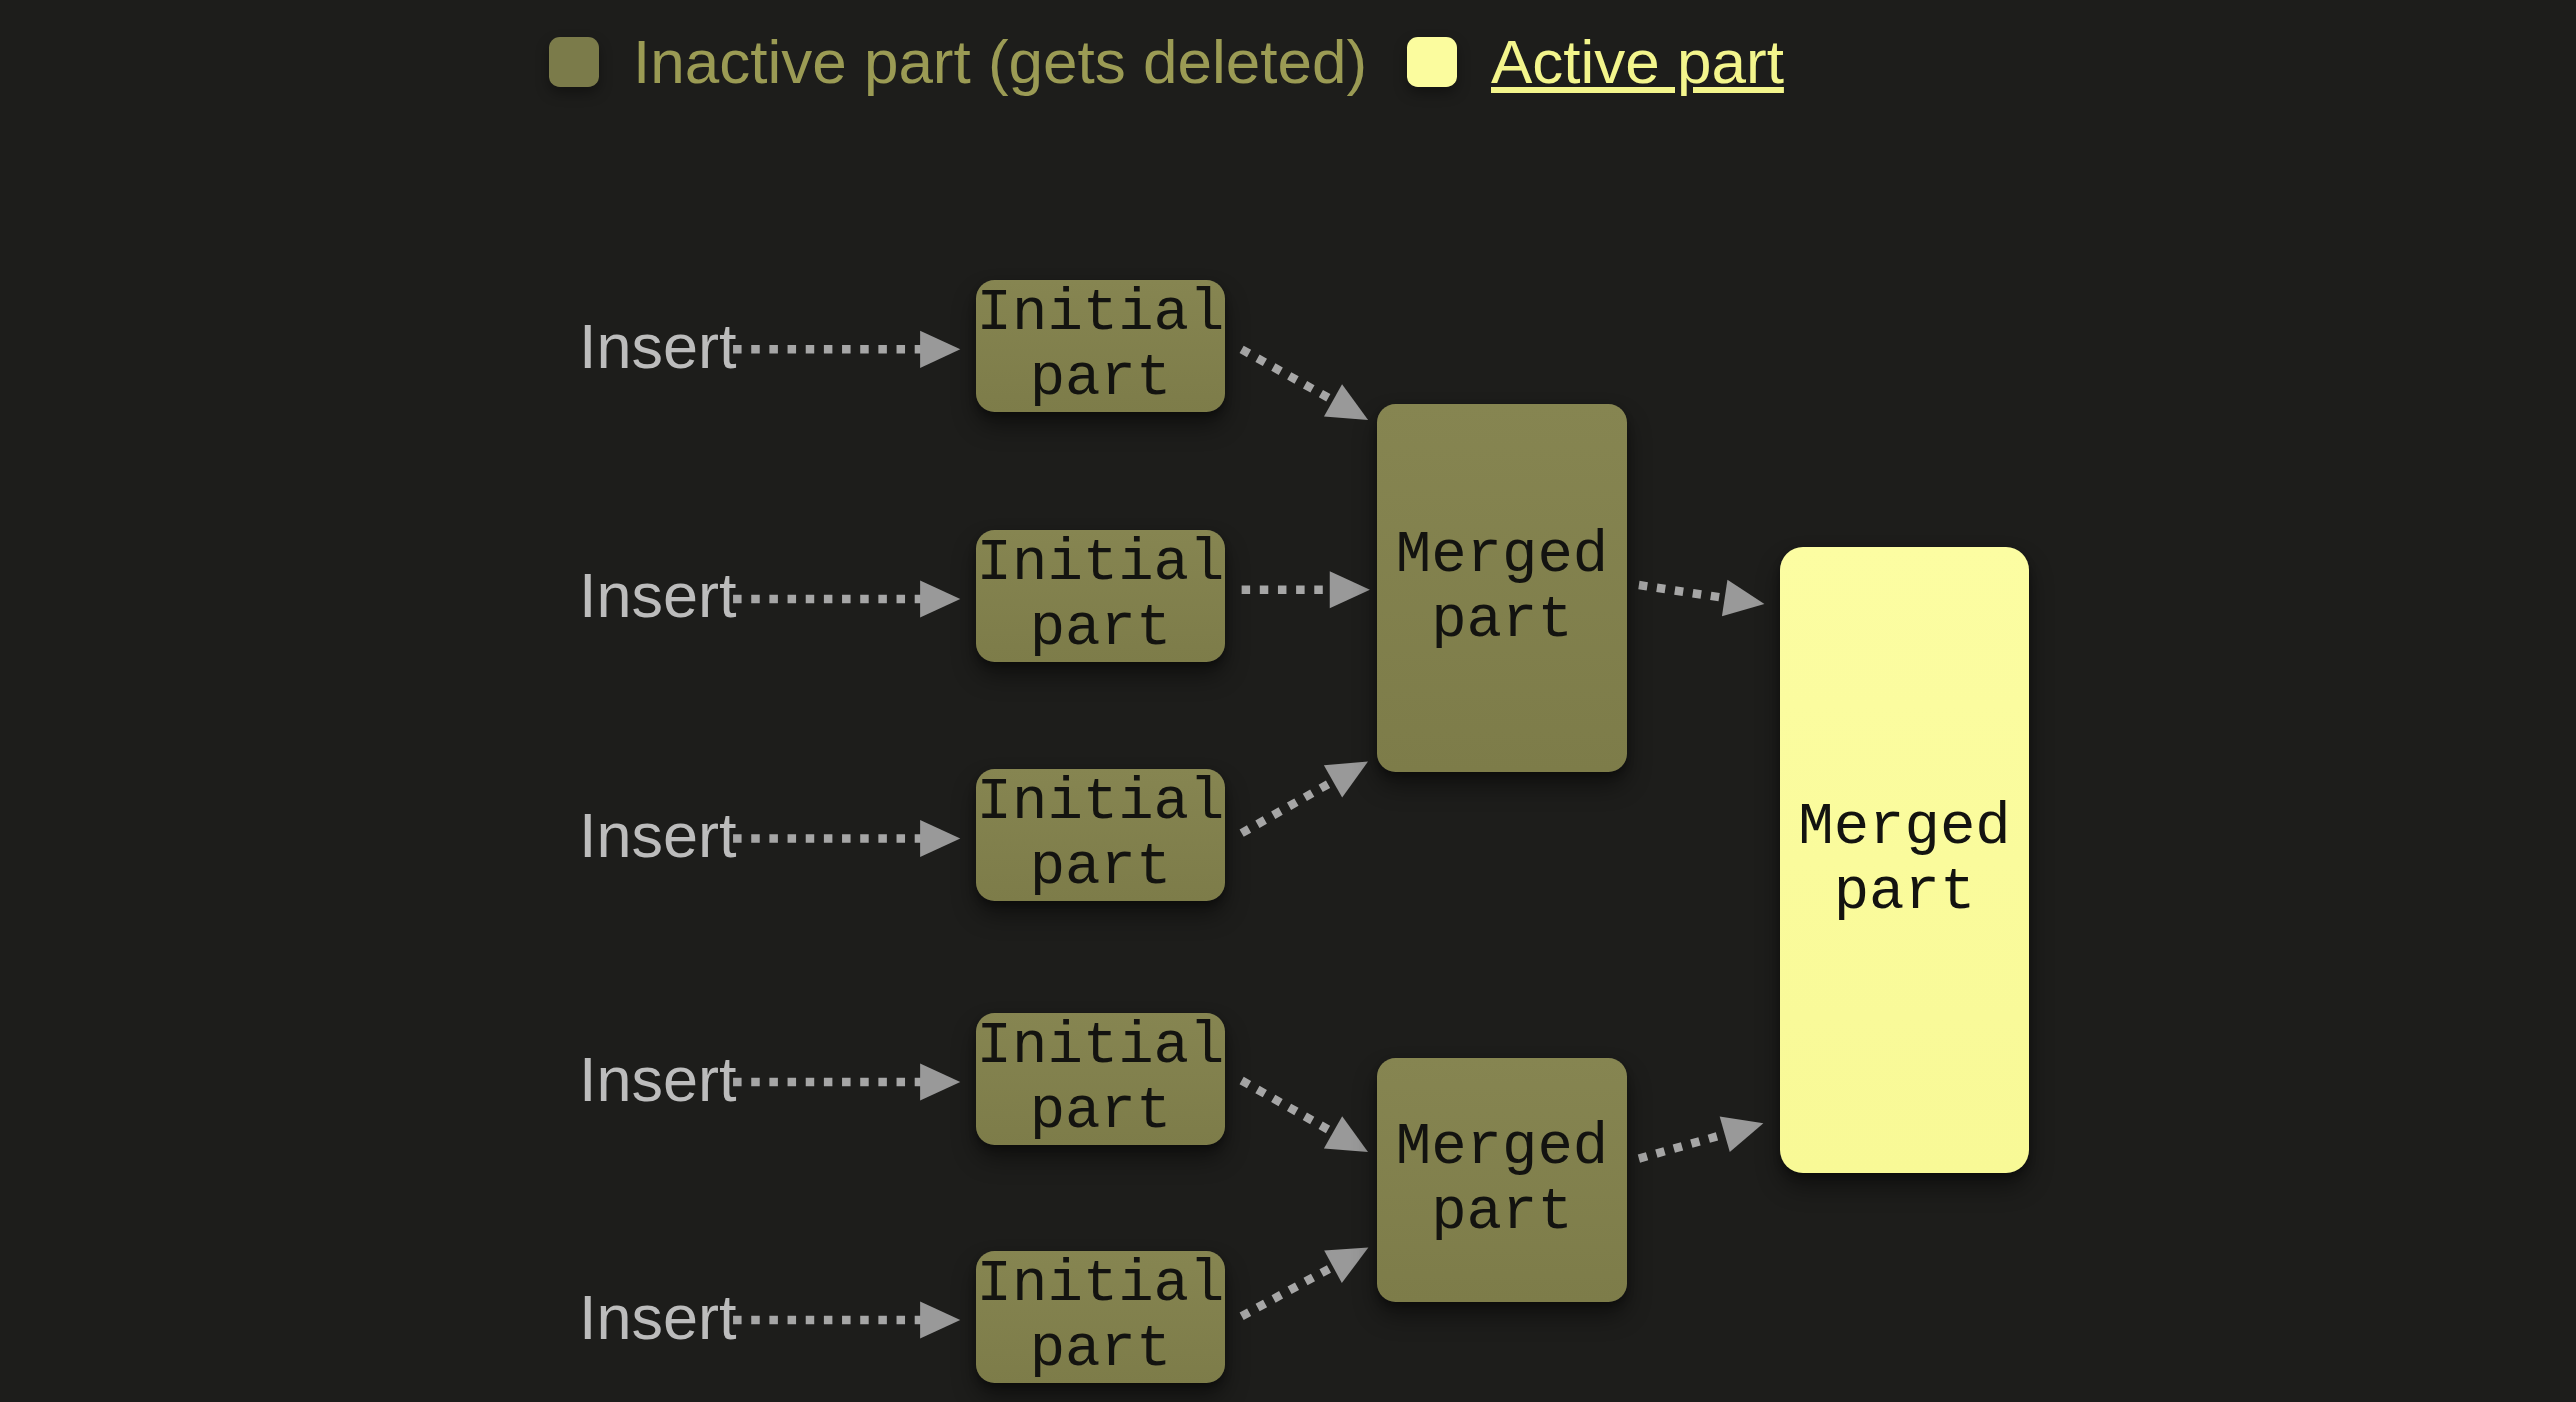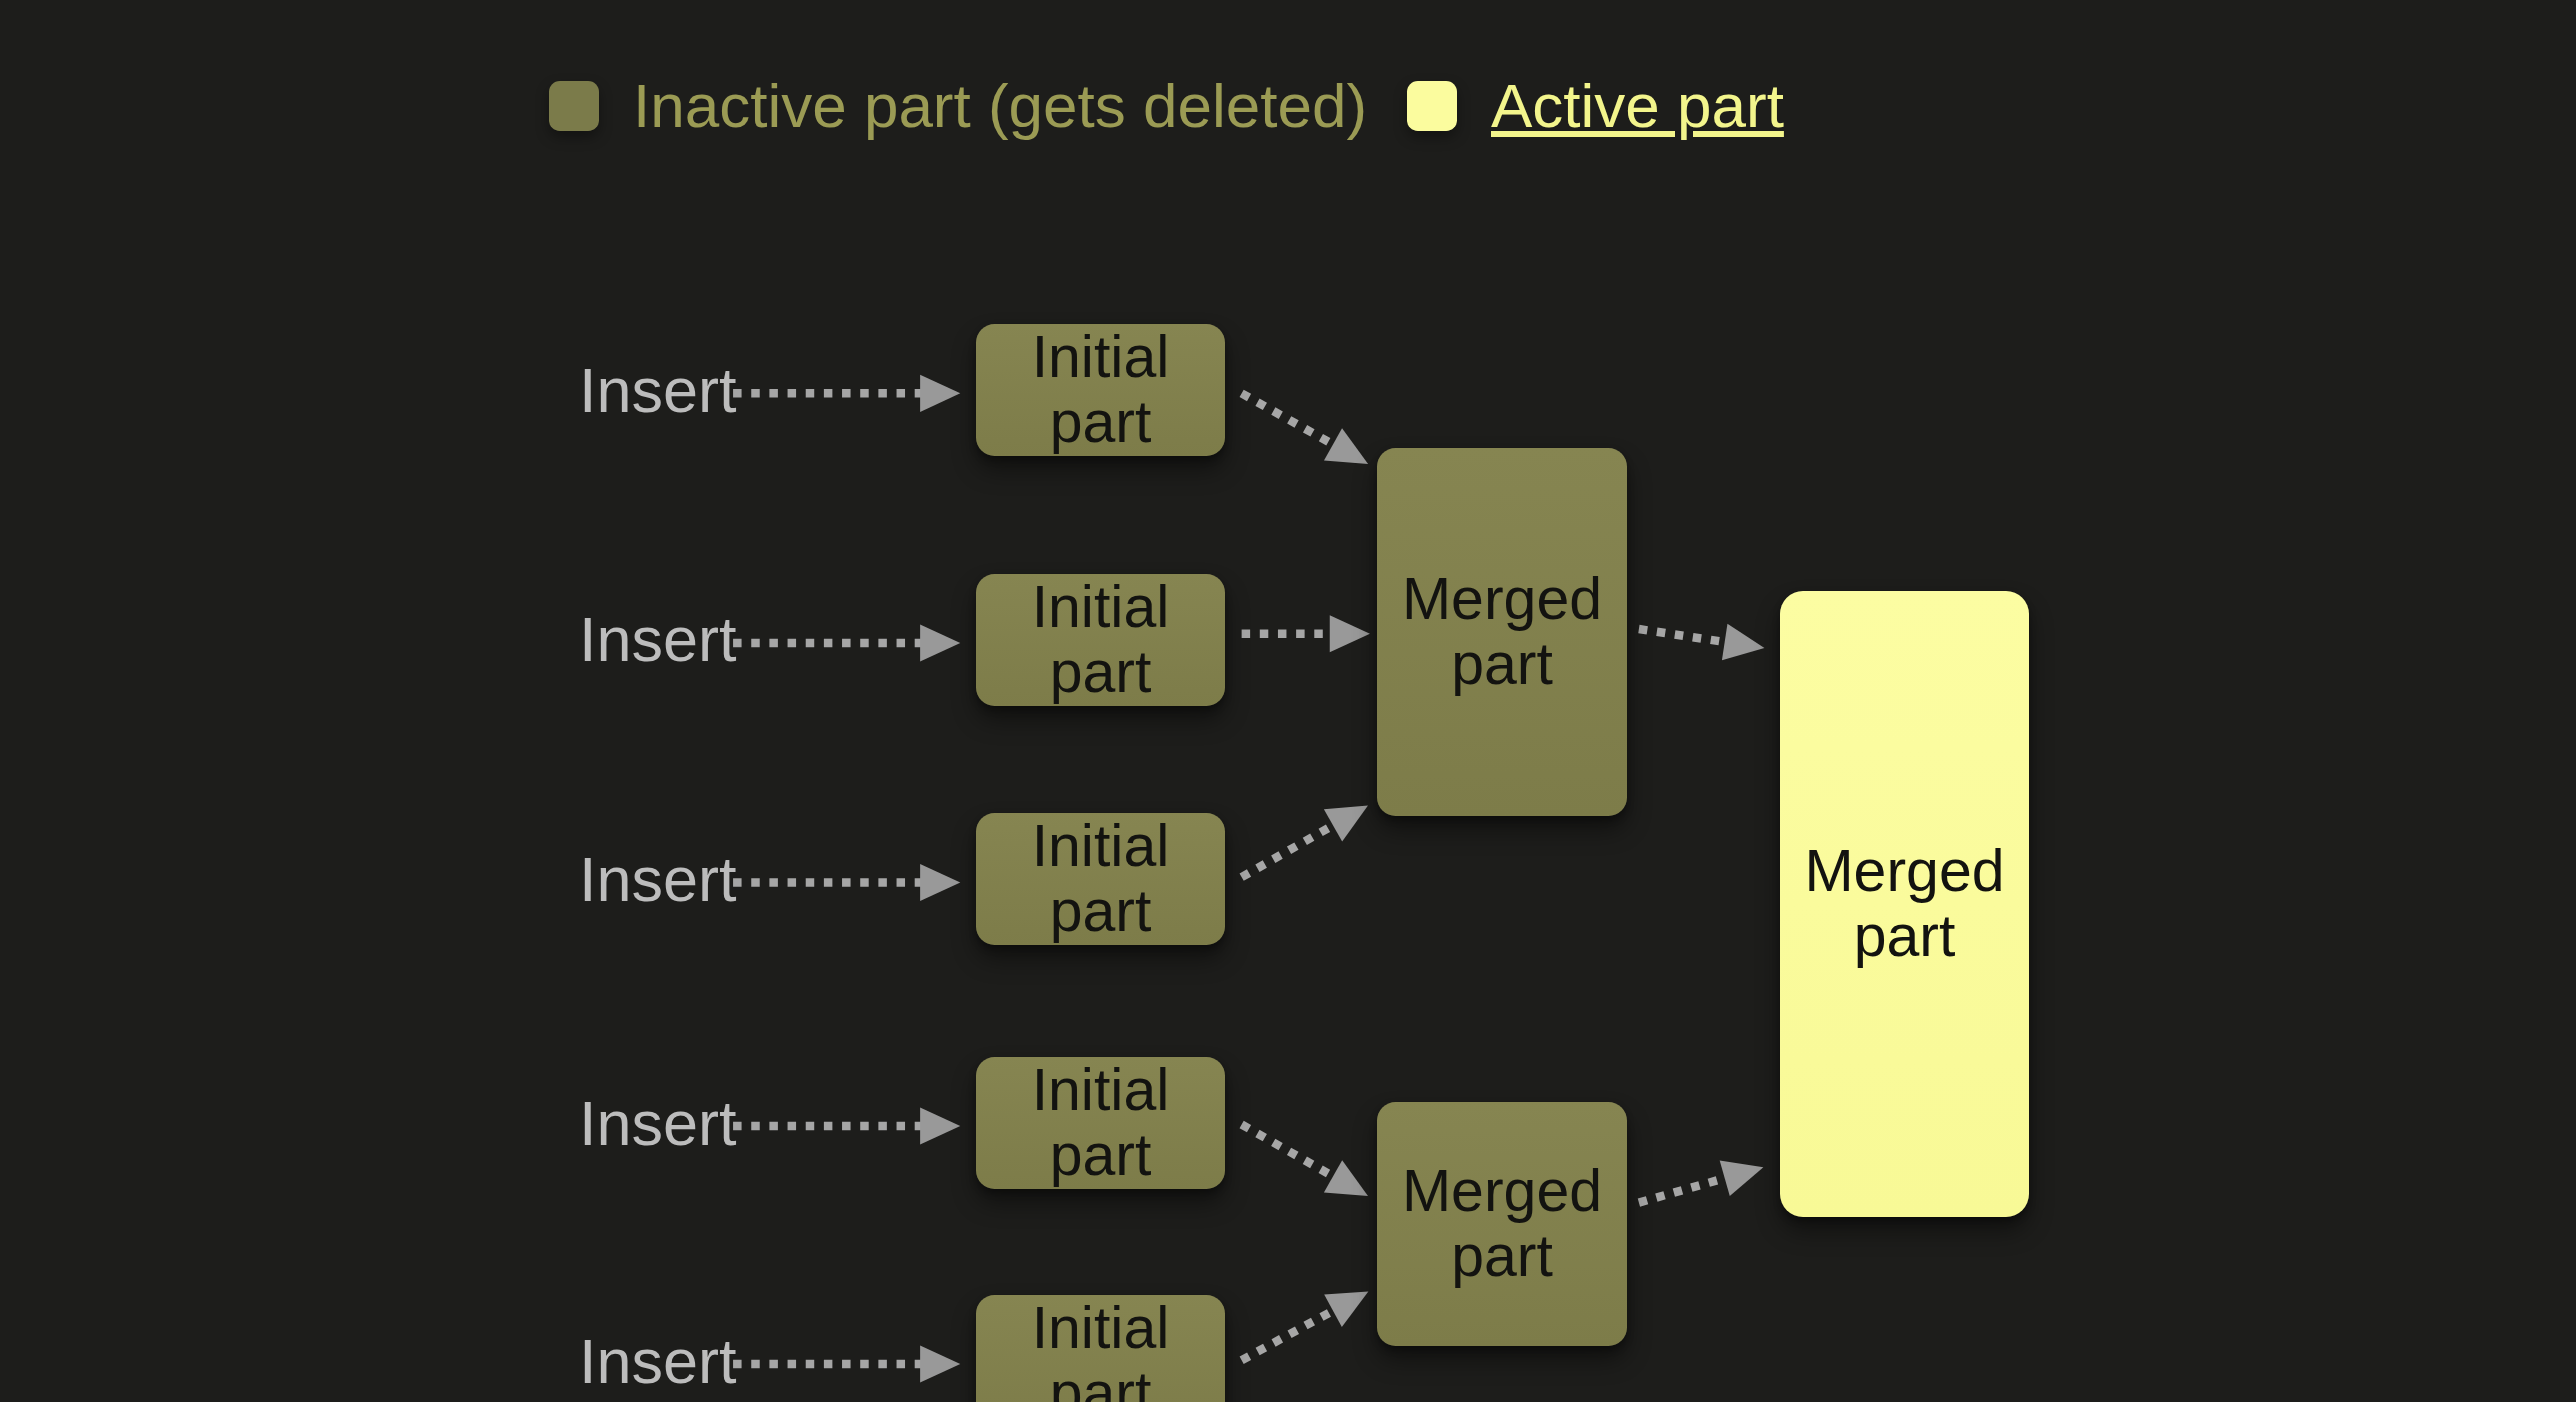--- a/index.html
+++ b/index.html
@@ -2,21 +2,21 @@
 <html style="font-size:12.4px"><head>
 <meta charset="utf-8">
 <style>
   html,body{margin:0;padding:0;}
   body{
     width:2576px;height:1402px;
     background:#1d1d1b;
     font-family:"Liberation Sans","DejaVu Sans",sans-serif;
     position:relative;overflow:hidden;
   }
-  .stage{position:absolute;inset:0;width:2576px;height:990px;margin-top:44px;}
+  .stage{position:absolute;inset:0;width:2576px;height:990px;}
 
   
   .legend-item{position:absolute;display:flex;align-items:center;height:50px;top:37px;}
   .swatch{width:50px;height:50px;border-radius:10.8px;flex:0 0 auto;
           box-shadow:0 6.2px 12.4px rgba(0,0,0,0.35);}
   .swatch.inactive{background:#7b7b4a;}
   .swatch.active{background:#fbfc9e;}
   .legend-label{font-size:62px;line-height:62px;white-space:nowrap;margin-left:34px;}
   .legend-label.inactive{color:#9b9b54;}
   .legend-label.active{color:#f3f58c;text-decoration:underline;}
@@ -26,20 +26,21 @@
     position:absolute;left:579px;
     font-size:63px;line-height:63px;color:#bcbcbc;white-space:nowrap;
   }
 
   
   .part-box{
     position:absolute;border-radius:18.6px;
     display:flex;align-items:center;justify-content:center;text-align:center;
     font-size:59px;line-height:65px;color:#131310;
     box-shadow:0 14px 23px rgba(0,0,0,0.42), 0 3.1px 7.7px rgba(0,0,0,0.30);
+    font-family:Liberation Mono, monospace;
   }
   .part-box.inactive{background:linear-gradient(180deg,#868551 0%,#7d7c49 100%);}
   .part-box.active{background:linear-gradient(180deg,#fcfda2 0%,#f8f996 100%);border-radius:23px;}
   .part-box .lbl{width:100%;padding:0 7.7px;}
 
   .initial{left:976px;width:249px;height:132px;}
   .initial.r1{top:280px;}
   .initial.r2{top:530px;}
   .initial.r3{top:769px;}
   .initial.r4{top:1013px;}

